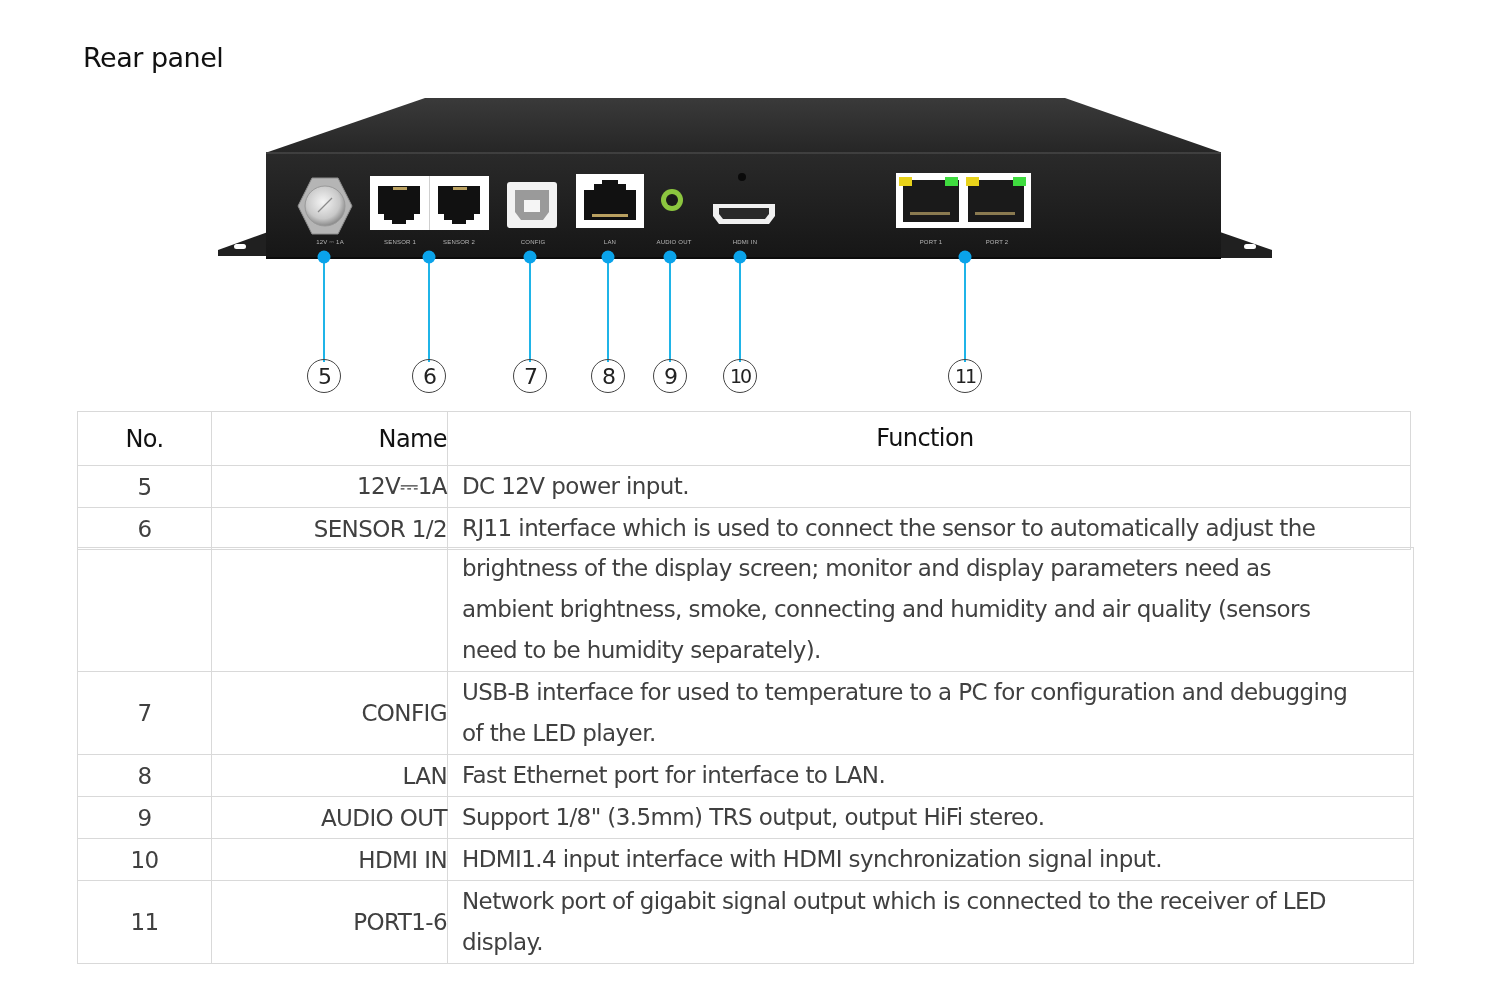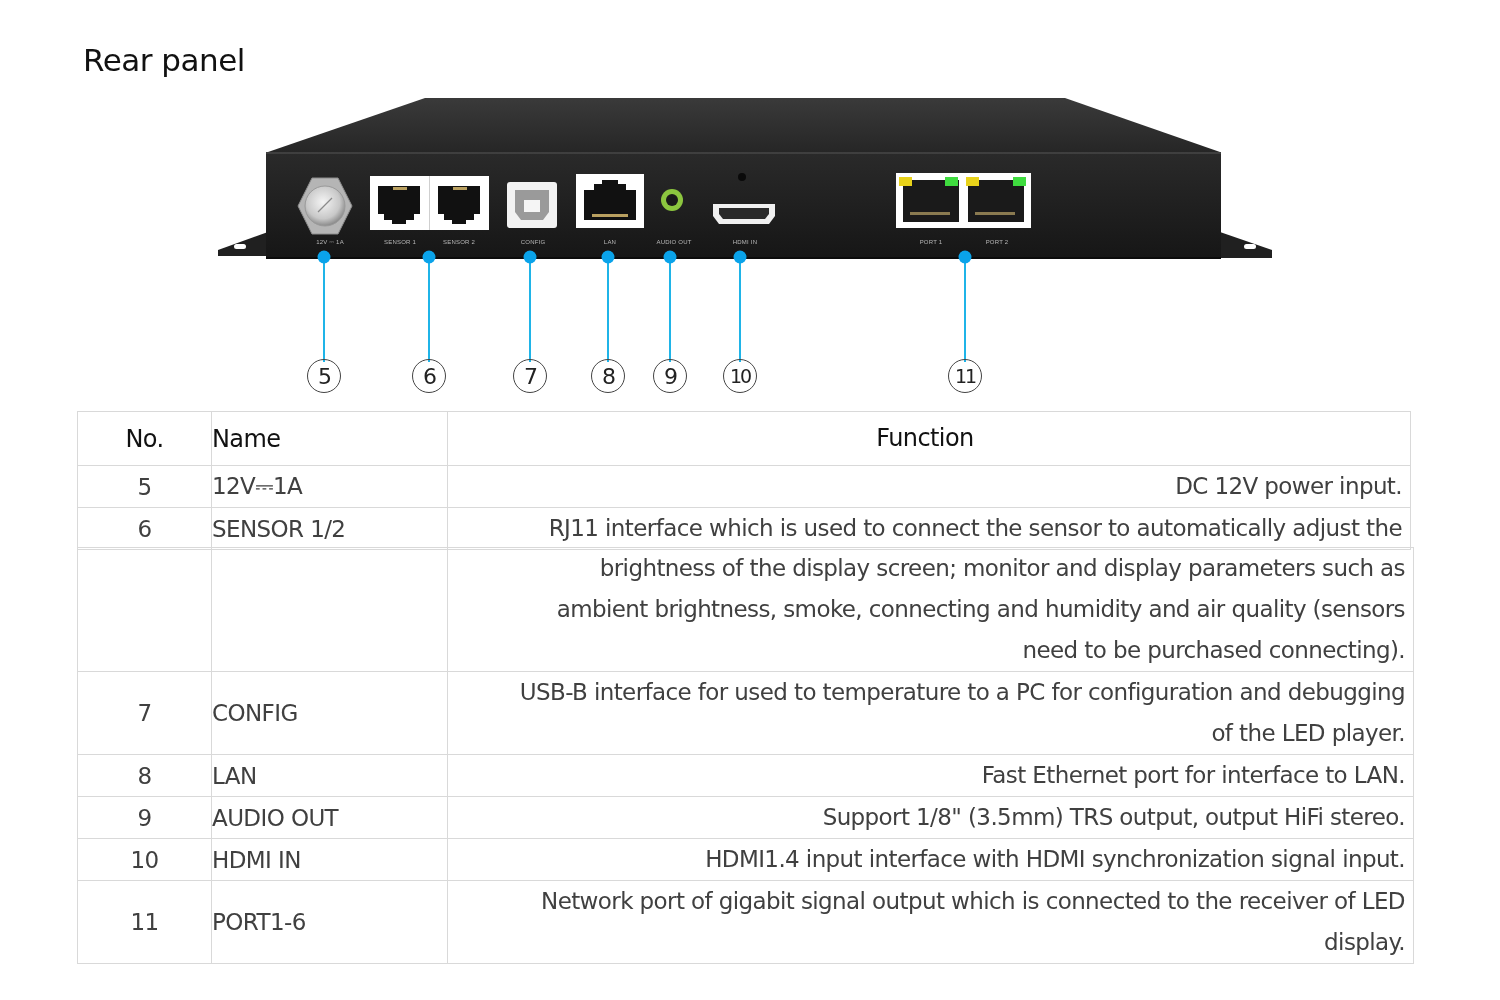--- a/index.html
+++ b/index.html
@@ -1,21 +1,21 @@
 <!DOCTYPE html>
 <html><head>
   <meta charset="utf-8">
   <style>
     * { box-sizing: border-box; margin: 0; padding: 0; }
     html, body { width: 1500px; height: 1000px; background: #ffffff; overflow: hidden; }
     body { position: relative; font-family: "DejaVu Sans", sans-serif; color: #333333; }
 
     .page-title {
       position: absolute; left: 83px; top: 42px;
-      font-size: 31px; color: #111111; font-weight: normal;
+      font-size: 27px; color: #111111; font-weight: normal;
       font-family: "DejaVu Sans", sans-serif; letter-spacing: -0.5px;
     }
 
     
     .device { position: absolute; left: 0; top: 0; width: 1500px; height: 400px; }
     .device svg { position: absolute; left: 0; top: 0; }
 
     .port-label {
       position: absolute; font-size: 6px; color: #b8b8b8;
       font-family: "Liberation Sans", sans-serif; white-space: nowrap;
@@ -33,22 +33,22 @@
 
     
     .tbl { position: absolute; left: 77px; border-collapse: collapse; table-layout: fixed; }
     .tbl td, .tbl th {
       border: 1.5px solid #d9d9d9; font-size: 23px; color: #404040;
       font-family: "DejaVu Sans", sans-serif; font-weight: normal;
       letter-spacing: -0.6px;
     }
     .tbl th { color: #111111; font-size: 24px; height: 54px; }
     .tbl .c-no { width: 134px; text-align: center; }
-    .tbl .c-name { width: 236px; text-align: left; }
-    .tbl .c-func { text-align: right; padding-left: 14px; padding-right: 8px; line-height: 41px; }
+    .tbl .c-name { width: 236px; text-align: right; }
+    .tbl .c-func { text-align: left; padding-left: 14px; padding-right: 8px; line-height: 41px; }
     .tbl th.c-func { text-align: center; padding-left: 0; }
 
     #tbl-top { top: 411px; width: 1334px; }
     #tbl-bottom { top: 547px; width: 1337px; }
     .tbl tr.r1 td { height: 42px; }
     .tbl tr.r3 td { height: 124px; }
     .tbl tr.r2 td { height: 83px; }
   </style>
 </head>
 <body>
@@ -197,23 +197,23 @@
   </tr>
 </tbody>
   </table>
 
 <table class="tbl" id="tbl-bottom">
   <tbody>
       <tr class="r3">
     <td class="c-no"></td>
     <td class="c-name"></td>
     <td class="c-func">
-      <div>brightness of the display screen; monitor and display parameters such as</div>
+      <div>brightness of the display screen; monitor and display parameters need as</div>
       <div>ambient brightness, smoke, connecting and humidity and air quality (sensors</div>
-      <div>need to be purchased connecting).</div>
+      <div>need to be humidity separately).</div>
     </td>
   </tr>
   <tr class="r2">
     <td class="c-no">7</td>
     <td class="c-name">CONFIG</td>
     <td class="c-func">
       <div>USB-B interface for used to temperature to a PC for configuration and debugging</div>
       <div>of the LED player.</div>
     </td>
   </tr>

